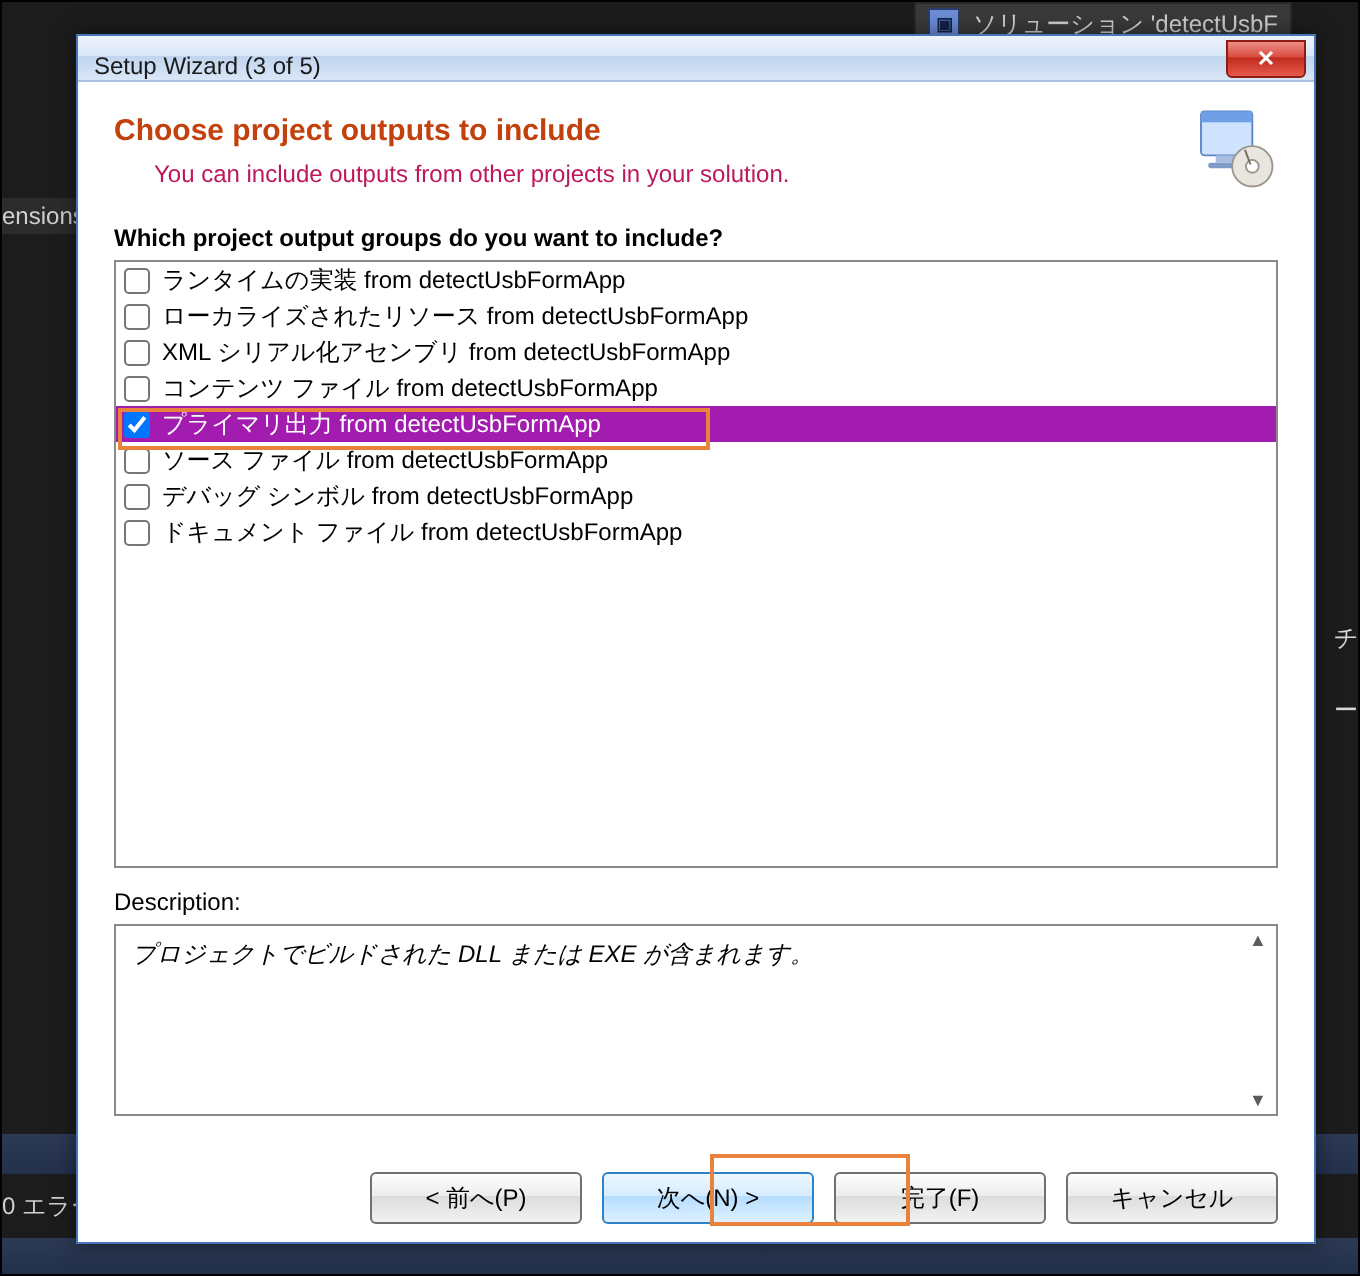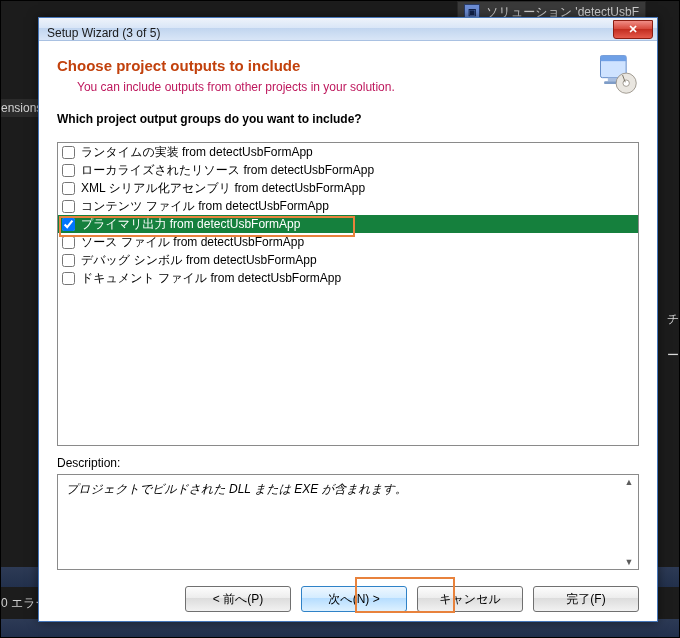--- a/index.html
+++ b/index.html
@@ -25,24 +25,24 @@
   .titlebar .close{position:absolute;right:4px;top:2px;width:38px;height:17px;border-radius:0 0 3px 3px;
     background:linear-gradient(#f08d86,#d84b3e 45%,#c02a1d 46%,#e55a4b);border:1px solid #8b1d12;
     display:flex;align-items:center;justify-content:center;color:#fff;font-weight:bold;font-size:11px;}
 
   .dlg-body{padding:14px 18px 0 18px;}
   h1.header{font-size:15px;font-weight:bold;margin:2px 0 6px 0;color:#c2410c;}
   .sub{font-size:12px;margin:0 0 18px 20px;color:#be185d;}
   .wiz-icon{position:absolute;right:18px;top:34px;width:44px;height:44px;}
   .wiz-icon svg{width:44px;height:44px;}
 
-  .q{font-weight:bold;font-size:12px;margin-bottom:16px;}
+  .q{font-weight:bold;font-size:12px;margin-bottom:4px;}
   .listbox{border:1px solid #8a8a8a;height:302px;overflow:auto;background:#fff;position:relative;}
   .row{display:flex;align-items:center;height:18px;padding:0 4px;gap:6px;font-size:12px;color:#000;}
-  .row.selected{background:#15803d;color:#fff;}
+  .row.selected{background:#a21caf;color:#fff;}
   .row input[type=checkbox]{width:13px;height:13px;margin:0;}
   .highlight-box{position:absolute;border:2px solid #e8823c;pointer-events:none;}
   .hl-row{left:1px;top:73px;width:292px;height:17px;}
 
   .desc-label{margin-top:10px;font-size:12px;}
   .descbox{margin-top:4px;border:1px solid #8a8a8a;height:82px;padding:6px 8px;font-size:12px;color:#000;
     overflow:auto;position:relative;font-style:italic;}
   .descbox .scroll-arrow{position:absolute;right:2px;width:14px;text-align:center;color:#5c5c5c;font-size:9px;}
   .descbox .sa-up{top:2px;} .descbox .sa-dn{bottom:2px;}
 
@@ -140,18 +140,18 @@
       <div class="descbox">
         <span>プロジェクトでビルドされた DLL または EXE が含まれます。</span>
         <span class="scroll-arrow sa-up">▲</span>
         <span class="scroll-arrow sa-dn">▼</span>
       </div>
     </div>
 
     <div class="btnbar">
       <div class="btn">&lt; 前へ(P)</div>
       <div class="btn primary">次へ(N) &gt;</div>
+      <div class="btn">完了(F)</div>
       <div class="btn">キャンセル</div>
-      <div class="btn">完了(F)</div>
     </div>
     <div class="hl-next"></div>
   </div>
 </div>
 
 </body></html>

